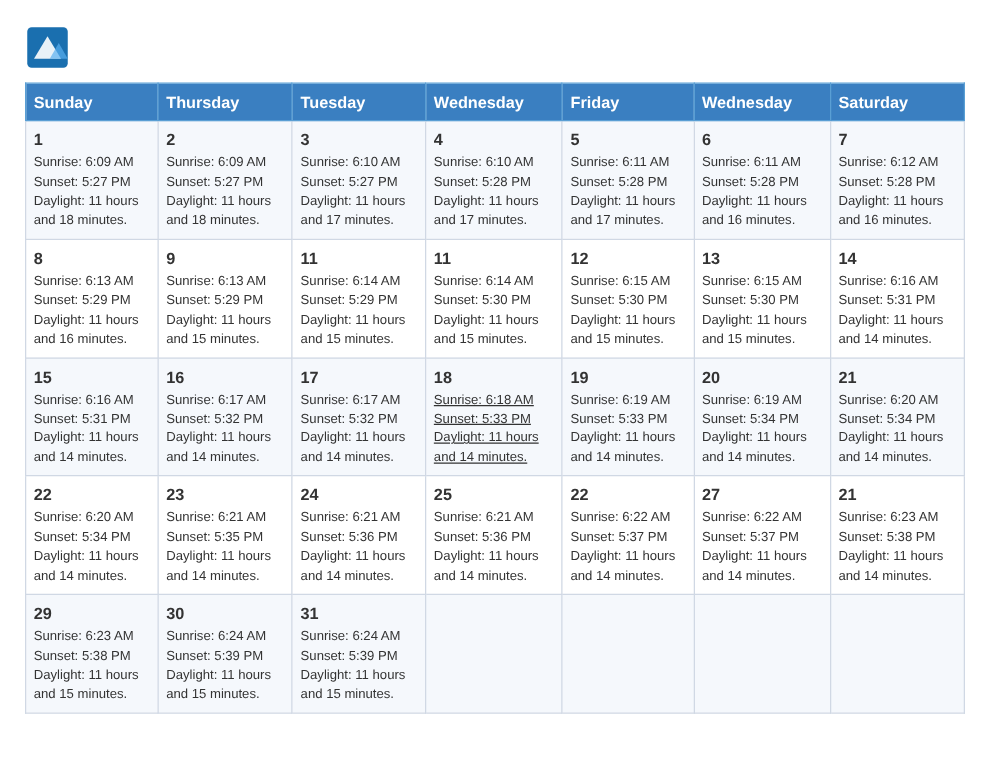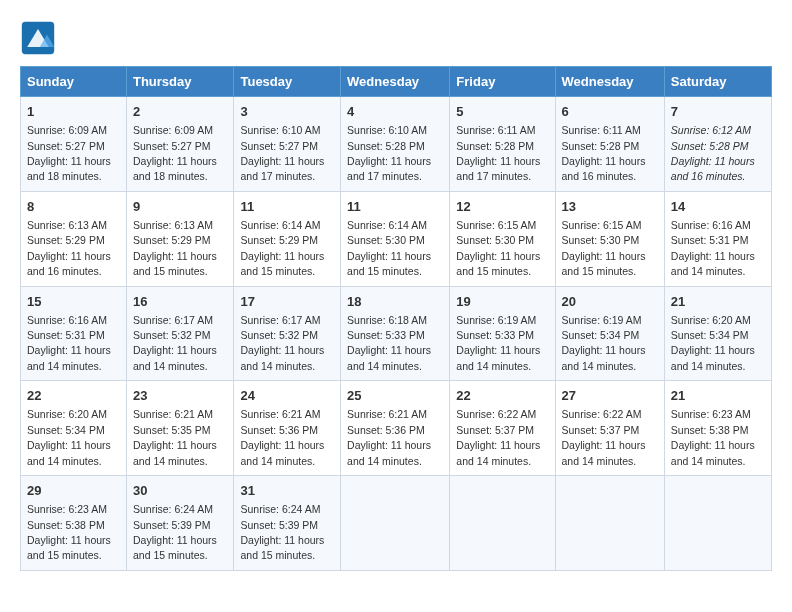--- a/index.html
+++ b/index.html
@@ -141,21 +141,21 @@
 Daylight: 11 hours
 and 17 minutes.</span></td>
         <td><span class="day-num">5</span><span class="day-info" style="white-space: pre-line;">Sunrise: 6:11 AM
 Sunset: 5:28 PM
 Daylight: 11 hours
 and 17 minutes.</span></td>
         <td><span class="day-num">6</span><span class="day-info" style="white-space: pre-line;">Sunrise: 6:11 AM
 Sunset: 5:28 PM
 Daylight: 11 hours
 and 16 minutes.</span></td>
-        <td><span class="day-num">7</span><span class="day-info" style="white-space: pre-line; font-style: italic;">Sunrise: 6:12 AM
+        <td><span class="day-num">7</span><span class="day-info" style="white-space: pre-line;">Sunrise: 6:12 AM
 Sunset: 5:28 PM
 Daylight: 11 hours
 and 16 minutes.</span></td>
       </tr>
       <tr>
         <td><span class="day-num">8</span><span class="day-info" style="white-space: pre-line;">Sunrise: 6:13 AM
 Sunset: 5:29 PM
 Daylight: 11 hours
 and 16 minutes.</span></td>
         <td><span class="day-num">9</span><span class="day-info" style="white-space: pre-line;">Sunrise: 6:13 AM
@@ -189,21 +189,21 @@
 Daylight: 11 hours
 and 14 minutes.</span></td>
         <td><span class="day-num">16</span><span class="day-info" style="white-space: pre-line;">Sunrise: 6:17 AM
 Sunset: 5:32 PM
 Daylight: 11 hours
 and 14 minutes.</span></td>
         <td><span class="day-num">17</span><span class="day-info" style="white-space: pre-line;">Sunrise: 6:17 AM
 Sunset: 5:32 PM
 Daylight: 11 hours
 and 14 minutes.</span></td>
-        <td><span class="day-num">18</span><span class="day-info" style="white-space: pre-line;">Sunrise: 6:18 AM
+        <td><span class="day-num">18</span><span class="day-info" style="white-space: pre-line; text-decoration: underline;">Sunrise: 6:18 AM
 Sunset: 5:33 PM
 Daylight: 11 hours
 and 14 minutes.</span></td>
         <td><span class="day-num">19</span><span class="day-info" style="white-space: pre-line;">Sunrise: 6:19 AM
 Sunset: 5:33 PM
 Daylight: 11 hours
 and 14 minutes.</span></td>
         <td><span class="day-num">20</span><span class="day-info" style="white-space: pre-line;">Sunrise: 6:19 AM
 Sunset: 5:34 PM
 Daylight: 11 hours

